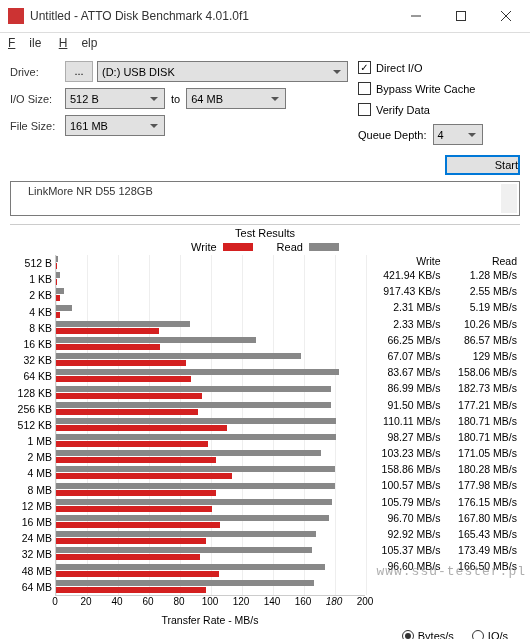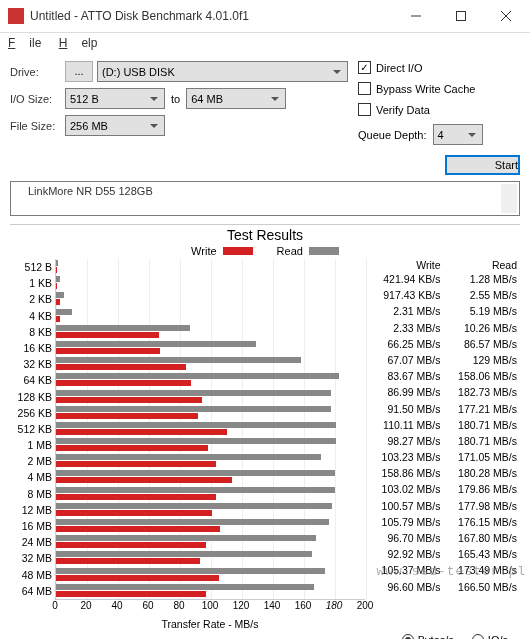--- a/index.html
+++ b/index.html
@@ -20,21 +20,21 @@
 .flabel { width: 55px; color: #333; }
 .ellipsisbtn { width: 28px; height: 21px; border: 1px solid #adadad; background: #e1e1e1; text-align: center; margin-right: 4px; font-size: 11px; line-height: 19px; }
 .combo { height: 21px; border: 1px solid #7a7a7a; background: #e1e1e1; display: flex; align-items: center; padding: 0 4px; position: relative; }
 .combo::after { content: ""; position: absolute; right: 6px; top: 8px; border-left: 4px solid transparent; border-right: 4px solid transparent; border-top: 4px solid #555; }
 .cbox { display: flex; align-items: center; margin-bottom: 8px; }
 .cbox .box { width: 13px; height: 13px; border: 1px solid #333; margin-right: 5px; display: flex; align-items: center; justify-content: center; font-size: 10px; line-height: 1; background: #fff; }
 .startbtn { width: 75px; height: 20px; border: 2px solid #0078d7; background: #e1e1e1; text-align: right; line-height: 17px; margin-left: auto; margin-top: 4px; }
 .descbox { width: 100%; height: 35px; border: 1px solid #7a7a7a; padding: 3px 17px; background: #fff; margin-top: 6px; position: relative; color: #333; }
 .descbox::after { content: ""; position: absolute; right: 2px; top: 2px; bottom: 2px; width: 16px; background: #f0f0f0; }
 .results { margin-top: 8px; border-top: 1px solid #ccc; padding-top: 2px; }
-.resultstitle { text-align: center; font-size: 14px; margin-bottom: 2px; }
+.resultstitle { text-align: center; font-size: 11px; margin-bottom: 2px; }
 .legend { display: flex; justify-content: center; gap: 24px; margin-bottom: 2px; }
 .legend .item { display: flex; align-items: center; gap: 6px; }
 .legend .sw { width: 30px; height: 8px; }
 .chartwrap { display: flex; }
 .chartcol { display: flex; }
 .ylabels { width: 45px; text-align: right; padding-right: 3px; }
 .ylabels div { height: 16.2px; line-height: 16.2px; font-size: 10.5px; }
 .plot { width: 310px; position: relative; background: #fff; }
 .rowbars { height: 16.2px; position: relative; }
 .bar { position: absolute; height: 6px; }
@@ -104,21 +104,21 @@
             <span>512 B</span>
           </div>
         <span style="margin:0 6px">to</span>
         <div class="combo" style="width:100px">
             <span>64 MB</span>
           </div>
       </div>
       <div class="field">
         <div class="flabel">File Size:</div>
         <div class="combo" style="width:100px">
-            <span>256 MB</span>
+            <span>161 MB</span>
           </div>
       </div>
     </div>
     <div class="rightcol">
       <div class="cbox">
           <div class="box">✓</div>
           <span>Direct I/O</span>
         </div>
       <div class="cbox">
           <div class="box"></div>
@@ -332,24 +332,20 @@
             </div>
             <div class="vrow">
               <div>103.23 MB/s</div>
               <div>171.05 MB/s</div>
             </div>
             <div class="vrow">
               <div>158.86 MB/s</div>
               <div>180.28 MB/s</div>
             </div>
             <div class="vrow">
-              <div>103.02 MB/s</div>
-              <div>179.86 MB/s</div>
-            </div>
-            <div class="vrow">
               <div>100.57 MB/s</div>
               <div>177.98 MB/s</div>
             </div>
             <div class="vrow">
               <div>105.79 MB/s</div>
               <div>176.15 MB/s</div>
             </div>
             <div class="vrow">
               <div>96.70 MB/s</div>
               <div>167.80 MB/s</div>

